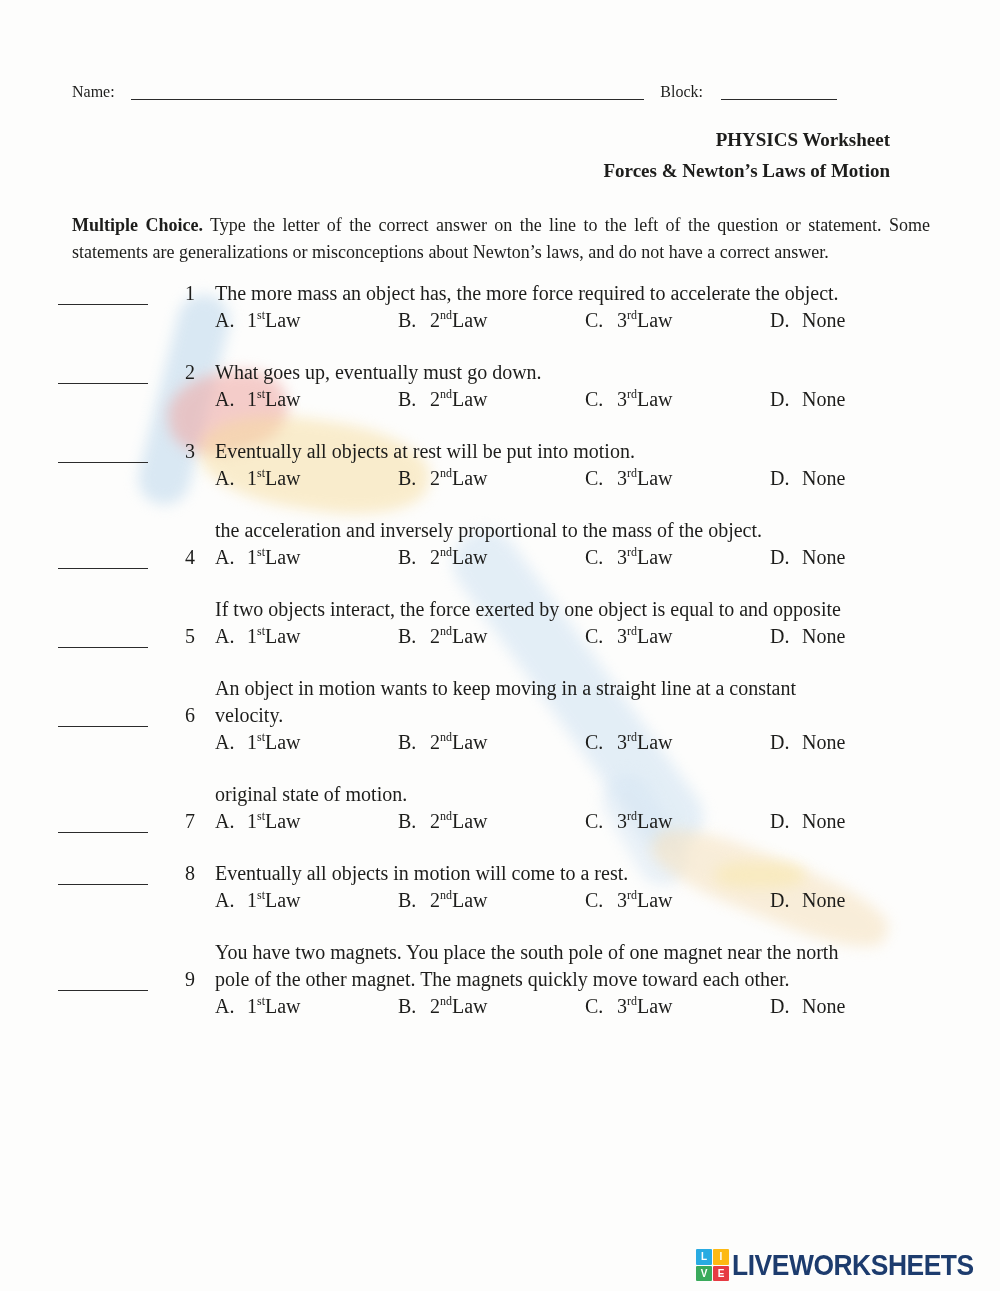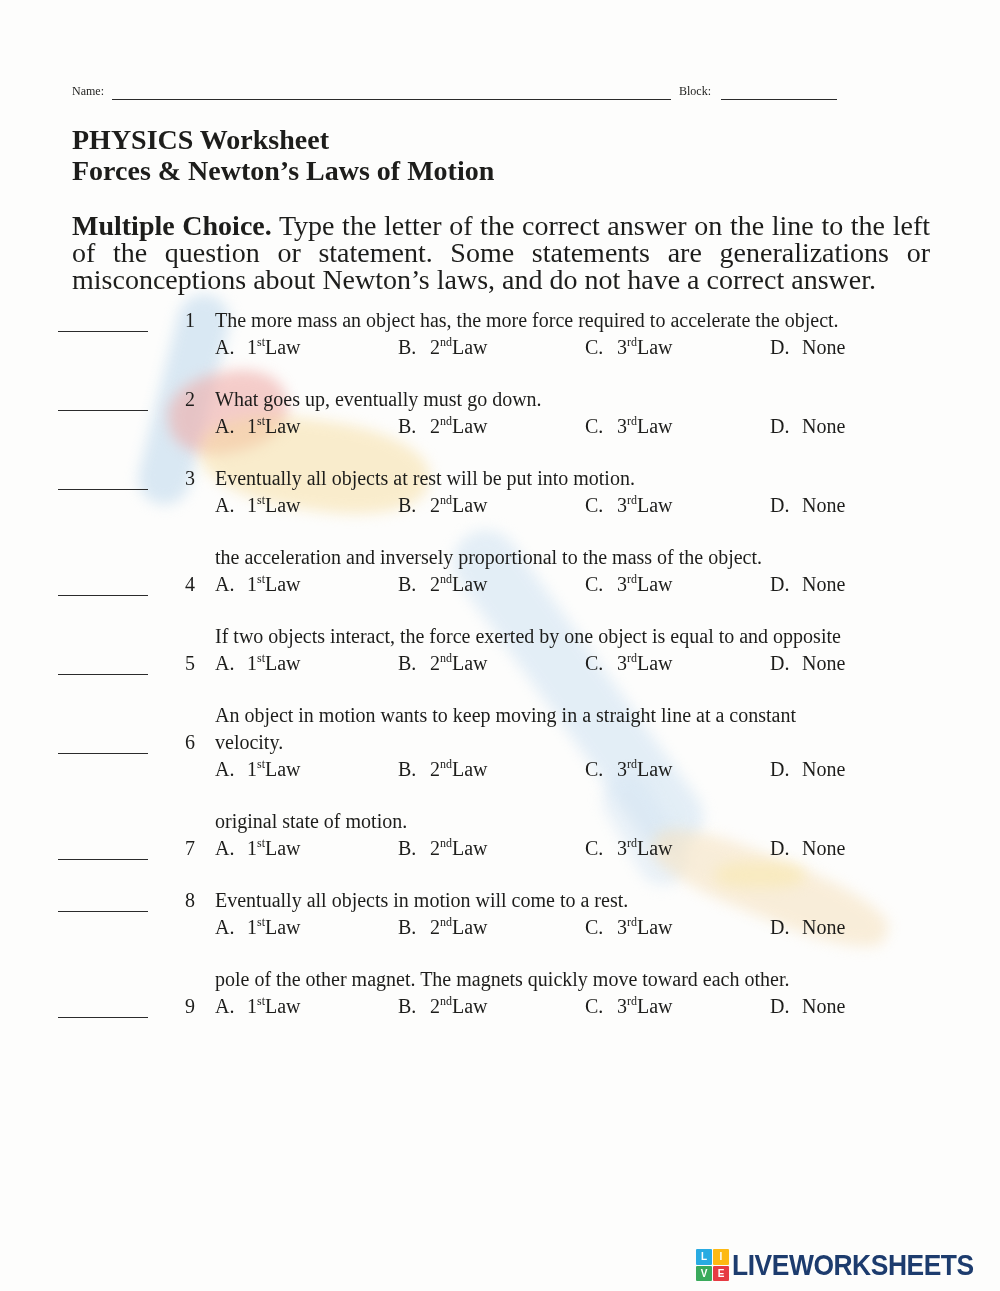--- a/index.html
+++ b/index.html
@@ -14,29 +14,29 @@
   .wm-red-1    { left:168px; top:372px; width:120px; height:80px;  background:#efaca8; opacity:.6;  transform:rotate(-12deg); border-radius:45%; }
   .wm-yellow-1 { left:200px; top:420px; width:230px; height:90px;  background:#f6dc9d; opacity:.5;  transform:rotate(8deg); border-radius:45%; }
   .wm-blue-2   { left:545px; top:500px; width:66px;  height:380px; background:#cfe2f2; opacity:.55; transform:rotate(-36deg); border-radius:33px; }
   .wm-blue-3   { left:620px; top:770px; width:50px;  height:120px; background:#d5e5f3; opacity:.5;  transform:rotate(-30deg); border-radius:25px; }
   .wm-orange-1 { left:645px; top:858px; width:250px; height:60px;  background:#f6e3c2; opacity:.6;  transform:rotate(22deg); border-radius:40%; }
   .wm-orange-2 { left:715px; top:862px; width:90px;  height:26px;  background:#f9e9b0; opacity:.6;  border-radius:40%; }
 
   .content { position:relative; z-index:1; }
 
   
-  .header-row { display:flex; margin:80px 163px 0 72px; font-size:12px; line-height:23px; }
+  .header-row { display:flex; margin:80px 163px 0 72px; font-size:16px; line-height:23px;gap:8px; }
   .fill-line  { flex:1; border-bottom:1.6px solid #2a2a2a; margin:0 8px 3px 8px; }
   .block-line { width:116px; flex:none; border-bottom:1.6px solid #2a2a2a; margin:0 0 3px 10px; }
 
   
-  .title { margin:21px 110px 0 72px; text-align:left; font-weight:bold; font-size:28px; line-height:31px; }
-
-  
-  .instructions { margin:26px 70px 0 72px; font-size:28px; line-height:27px; text-align:justify; }
+  .title { margin:21px 110px 0 72px; text-align:right; font-weight:bold; font-size:19px; line-height:31px; }
+
+  
+  .instructions { margin:26px 70px 0 72px; font-size:18px; line-height:27px; text-align:justify; }
   .instructions b { font-weight:bold; }
 
   
   .questions { margin:14px 65px 0 58px; }
   .q { display:grid; grid-template-columns:127px 30px 1fr; margin-bottom:25px; }
   .blank { width:90px; border-bottom:1.7px solid #2b2b2b; }
   .blank.l1 { height:24px; }
   .blank.l2 { height:51px; }
   .qnum { font-size:20px; line-height:27px; }
   .qnum.l2 { padding-top:27px; }
@@ -200,20 +200,21 @@
             <span class="opt"><span class="ol">C.</span><span>3</span><sup class="osup">rd</sup><span class="ow">Law</span></span>
             <span class="opt"><span class="ol">D.</span><span></span><sup class="osup"></sup><span class="ow">None</span></span>
           </div>
         </div>
       </div>
 
       <div class="q">
         <div class="blank l2"></div>
         <div class="qnum l2">9</div>
         <div class="qbody">
+          <div class="q-line">You have two magnets.  You place the south pole of one magnet near the north</div>
           <div class="q-line">pole of the other magnet.  The magnets quickly move toward each other.</div>
           <div class="opts">
             <span class="opt"><span class="ol">A.</span><span>1</span><sup class="osup">st</sup><span class="ow">Law</span></span>
             <span class="opt"><span class="ol">B.</span><span>2</span><sup class="osup">nd</sup><span class="ow">Law</span></span>
             <span class="opt"><span class="ol">C.</span><span>3</span><sup class="osup">rd</sup><span class="ow">Law</span></span>
             <span class="opt"><span class="ol">D.</span><span></span><sup class="osup"></sup><span class="ow">None</span></span>
           </div>
         </div>
       </div>
 

